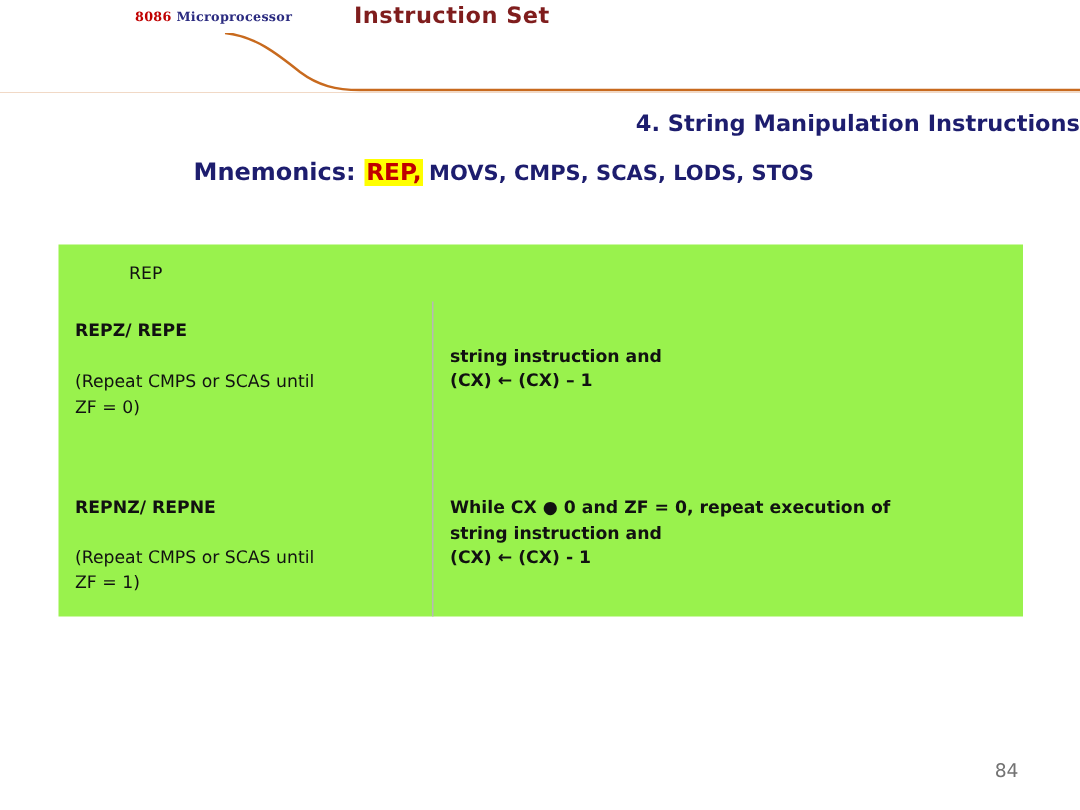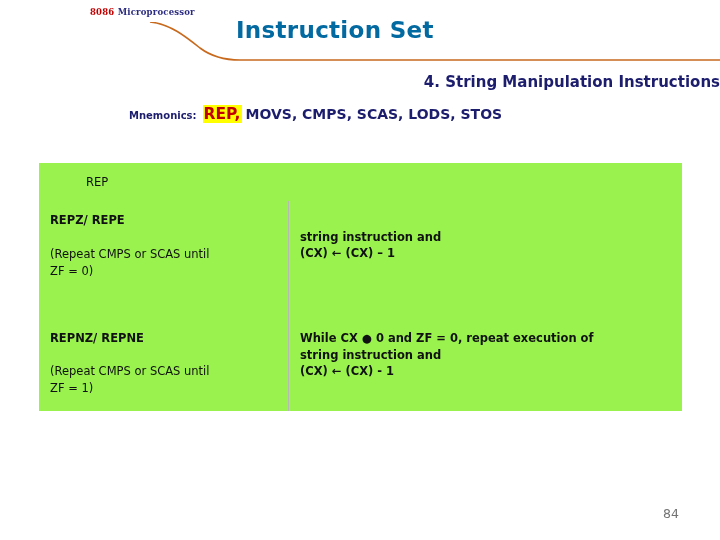--- a/index.html
+++ b/index.html
@@ -34,24 +34,24 @@
     letter-spacing: 0.2px;
     white-space: nowrap;
   }
   .brand .num {
     color: #c00000;
     padding-left: 40px;
   }
   .title {
     position: absolute;
     left: 236px;
-    top: 17px;
-    font-size: 23px;
-    font-weight: bold;
-    color: #0369a1;
+    top: 1px;
+    font-size: 15px;
+    font-weight: bold;
+    color: #7f1d1d;
     letter-spacing: 0.3px;
   }
   
   .header-rule {
     position: absolute;
     left: 0;
     top: 22px;
     width: 720px;
     height: 40px;
   }
@@ -71,21 +71,21 @@
   
   .mnemonics-line {
     position: absolute;
     left: 129px;
     top: 105px;
     display: flex;
     align-items: baseline;
     white-space: nowrap;
   }
   .mnemonics-label {
-    font-size: 10px;
+    font-size: 16px;
     color: #1d1d6e;
     font-weight: bold;
     margin-right: 6px;
   }
   .mnemonics-hl {
     background: #ffff00;
     color: #c00000;
     font-size: 15.5px;
     font-weight: bold;
     padding: 0 1px;

